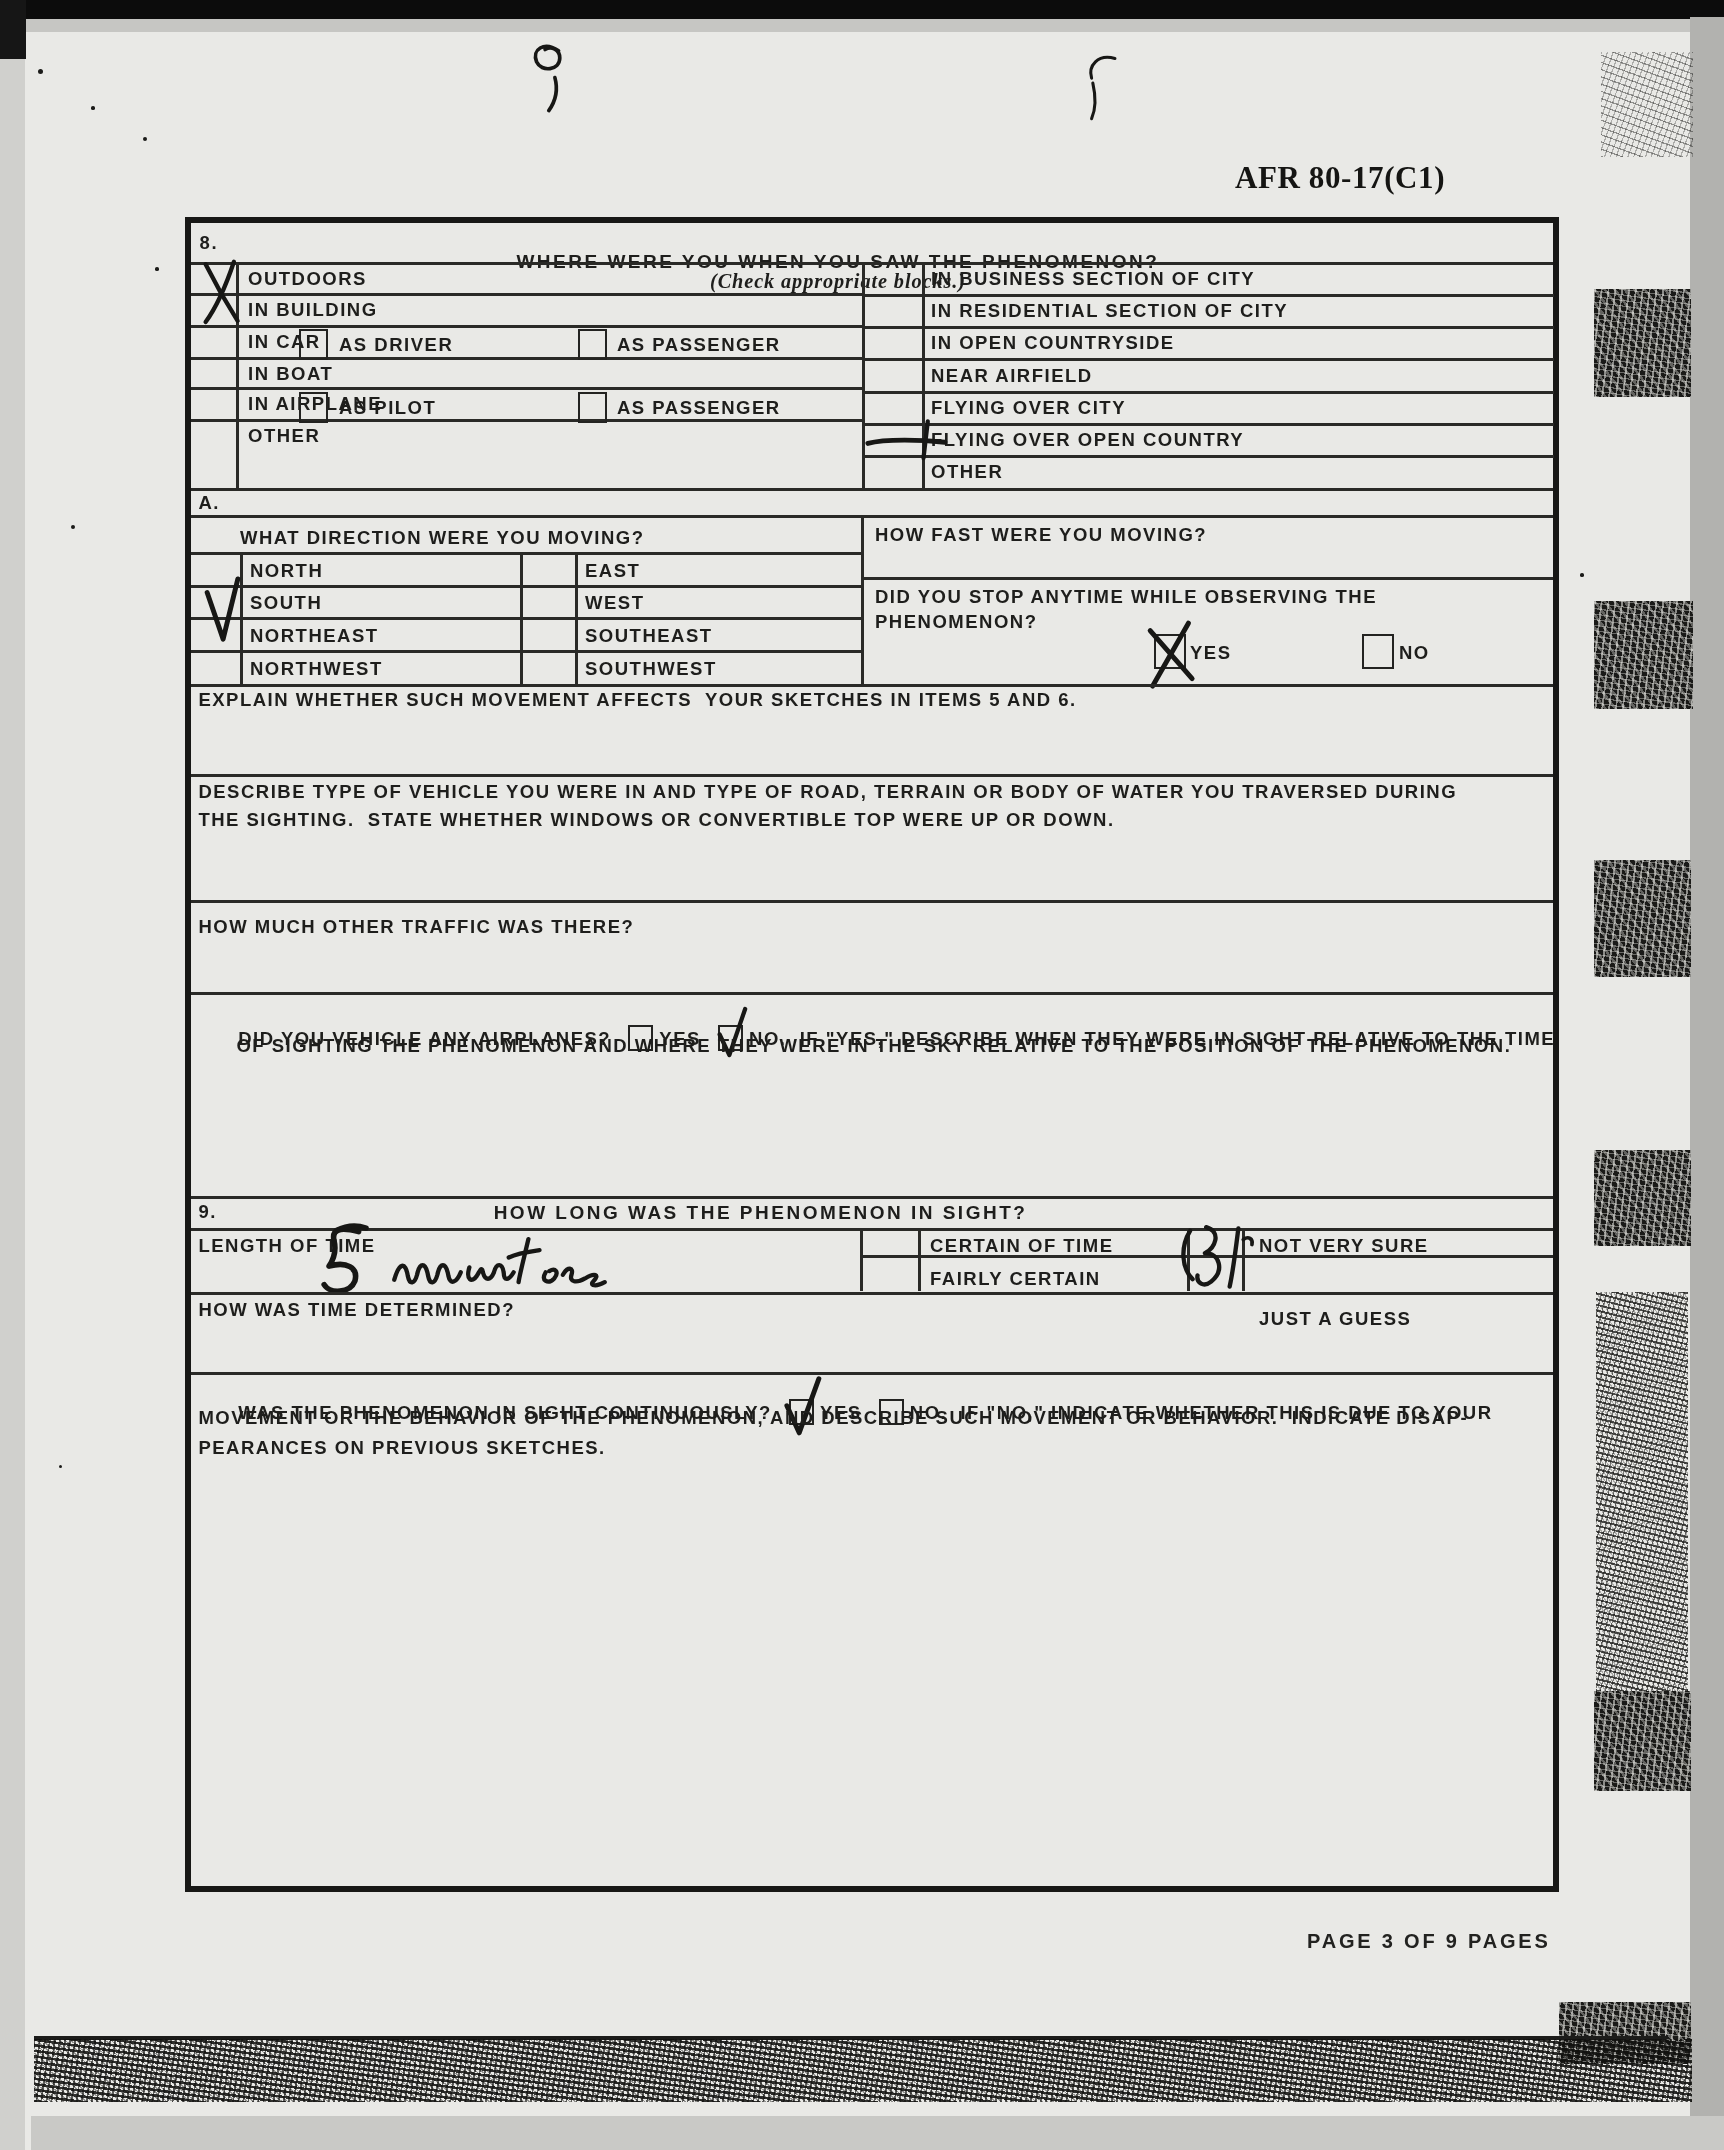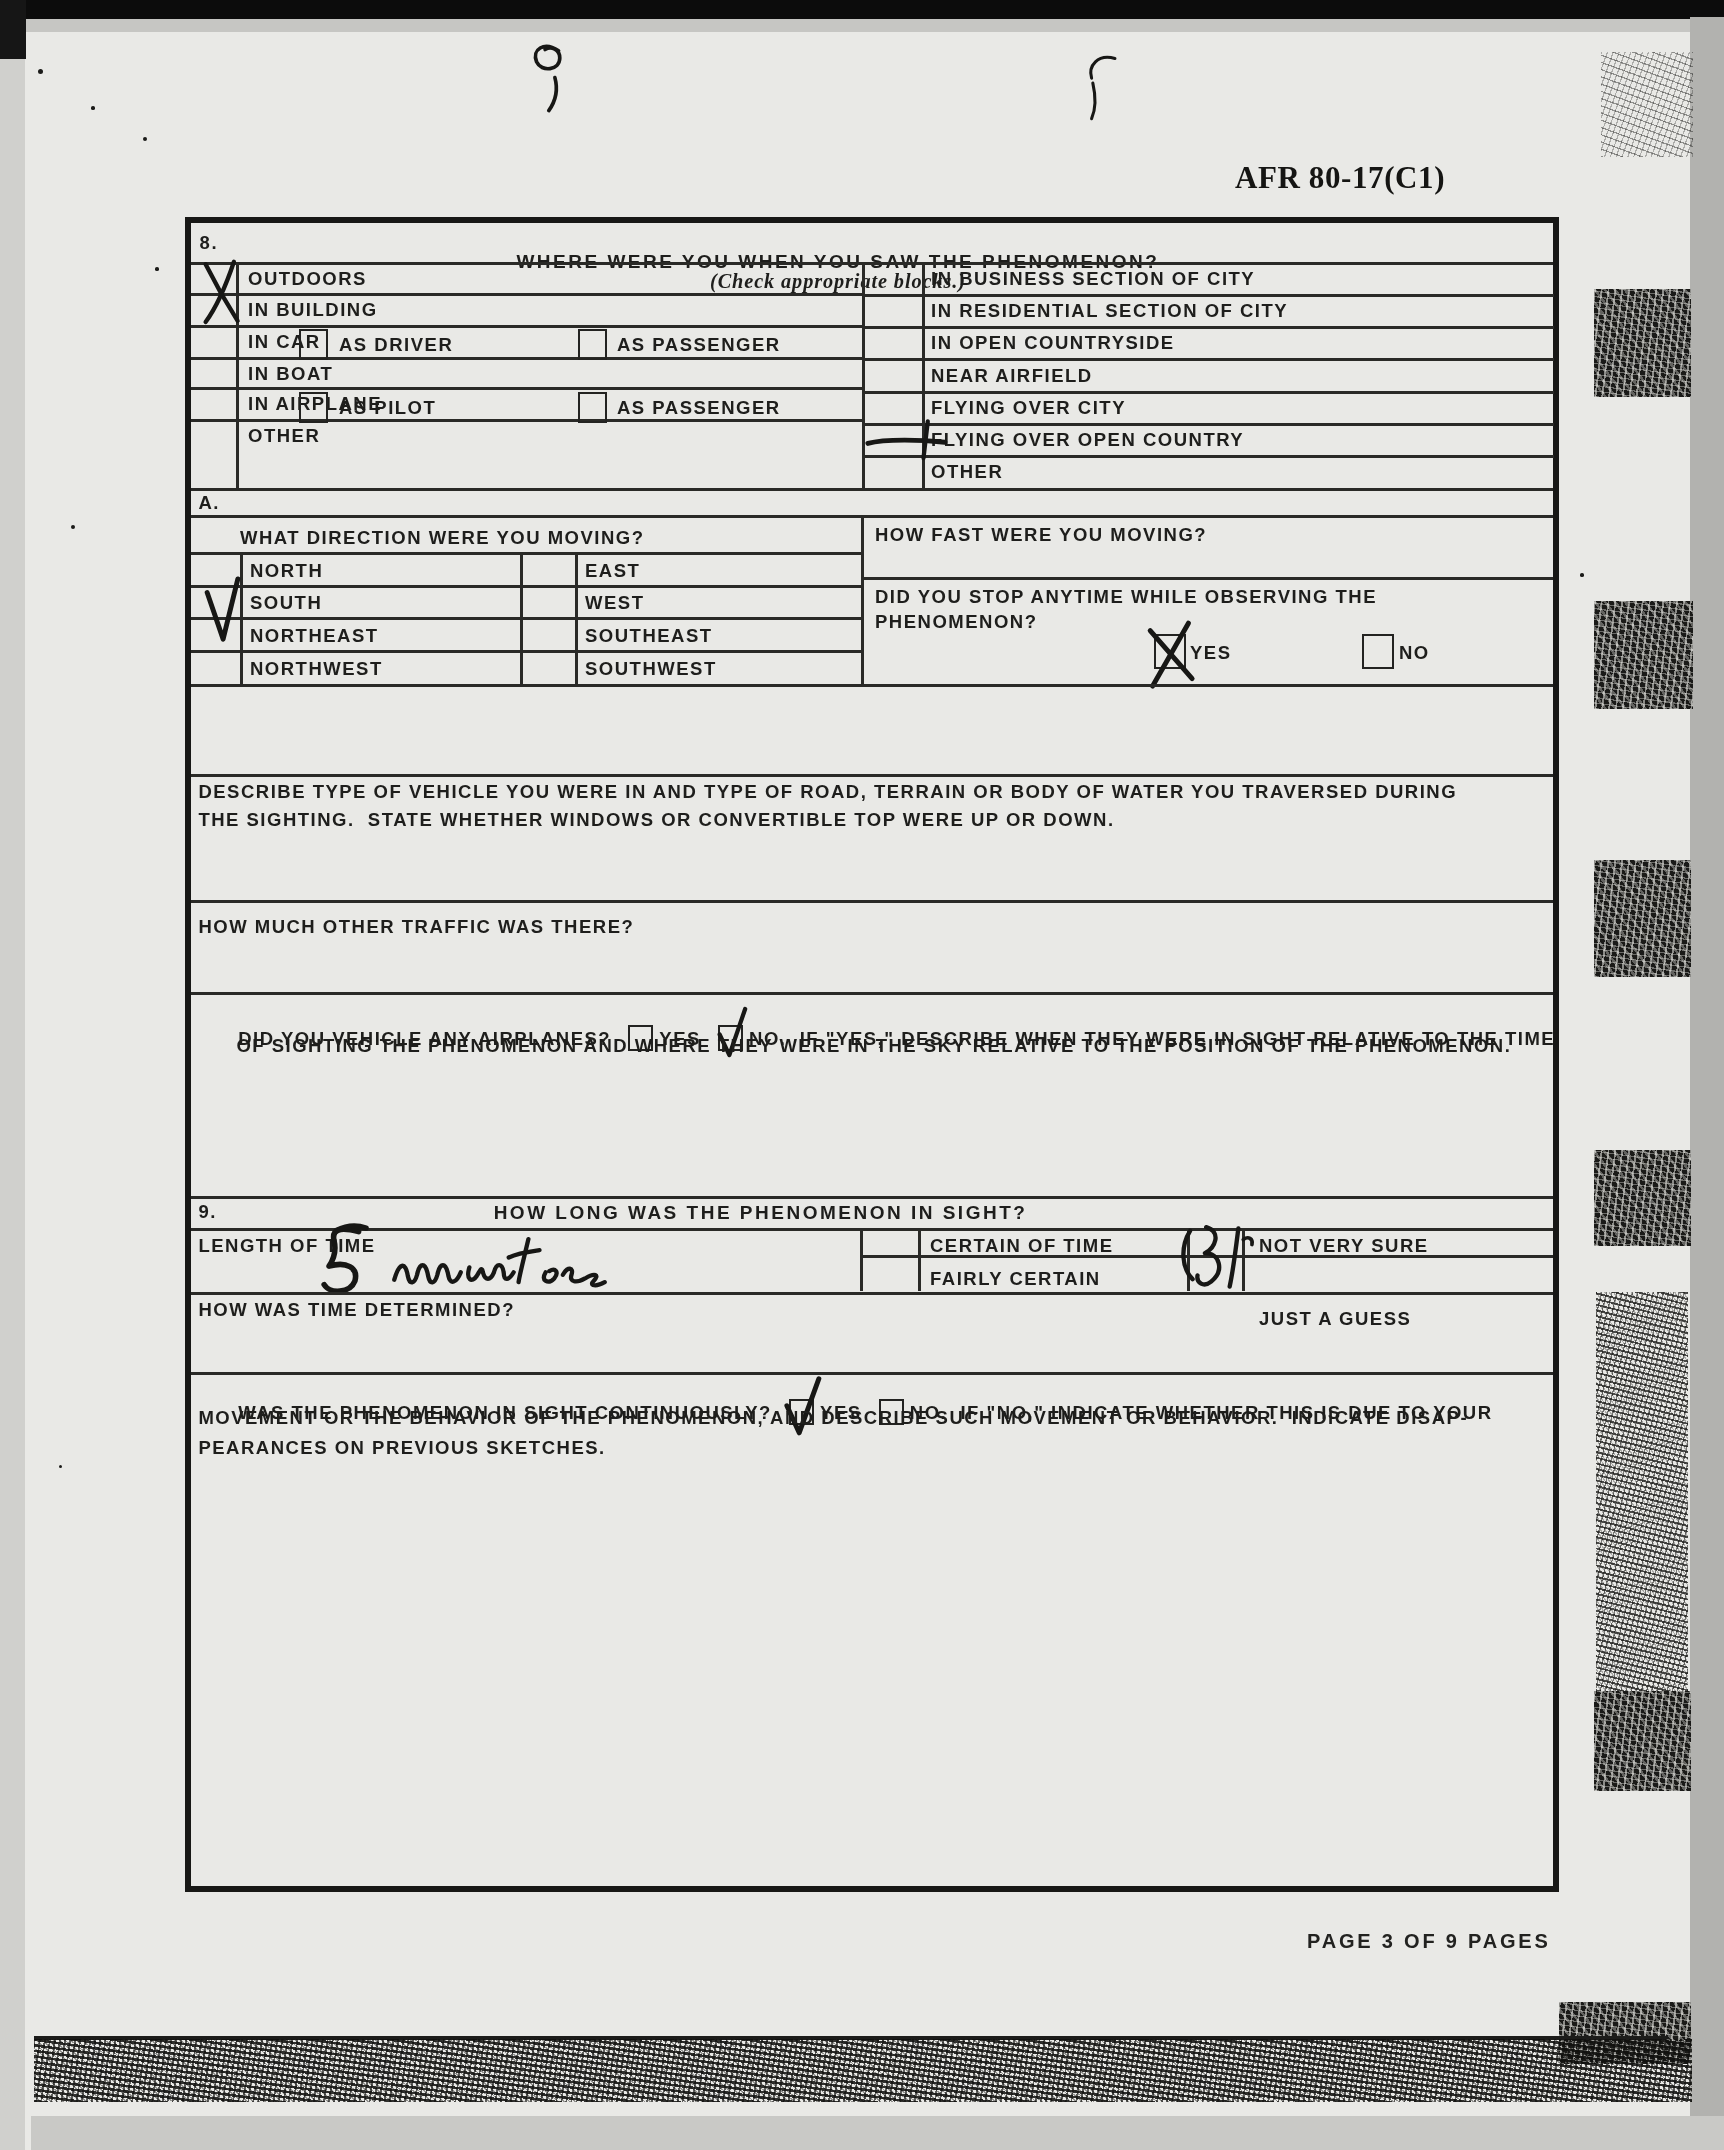--- a/index.html
+++ b/index.html
@@ -199,20 +199,21 @@
     <svg class="mark" style="left:948px;top:394px;" width="68" height="74" viewBox="0 0 110 120">
       <path d="M18,22 L86,100" stroke-width="8"></path>
       <path d="M80,10 L22,112" stroke-width="8"></path>
     </svg>
     <div class="lbl" style="left:999px;top:421px;">YES</div>
     <div class="cb" style="left:1171px;top:411px;width:28px;height:31px;"></div>
     <div class="lbl" style="left:1208px;top:421px;">NO</div>
 
     <div class="hl" style="left:0;top:461px;width:1362px;"></div>
 
+    <div class="lbl" style="left:7.4px;top:468px;">EXPLAIN WHETHER SUCH MOVEMENT AFFECTS  YOUR SKETCHES IN ITEMS 5 AND 6.</div>
     <div class="hl" style="left:0;top:551px;width:1362px;"></div>
 
     <div class="lbl" style="left:7.4px;top:560px;">DESCRIBE TYPE OF VEHICLE YOU WERE IN AND TYPE OF ROAD, TERRAIN OR BODY OF WATER YOU TRAVERSED DURING</div>
     <div class="lbl" style="left:7.4px;top:588px;">THE SIGHTING.  STATE WHETHER WINDOWS OR CONVERTIBLE TOP WERE UP OR DOWN.</div>
     <div class="hl" style="left:0;top:677px;width:1362px;"></div>
 
     <div class="lbl" style="left:7.4px;top:695px;">HOW MUCH OTHER TRAFFIC WAS THERE?</div>
     <div class="hl" style="left:0;top:769px;width:1362px;"></div>
 
     <div class="lbl" style="left:7.4px;top:783px;">

